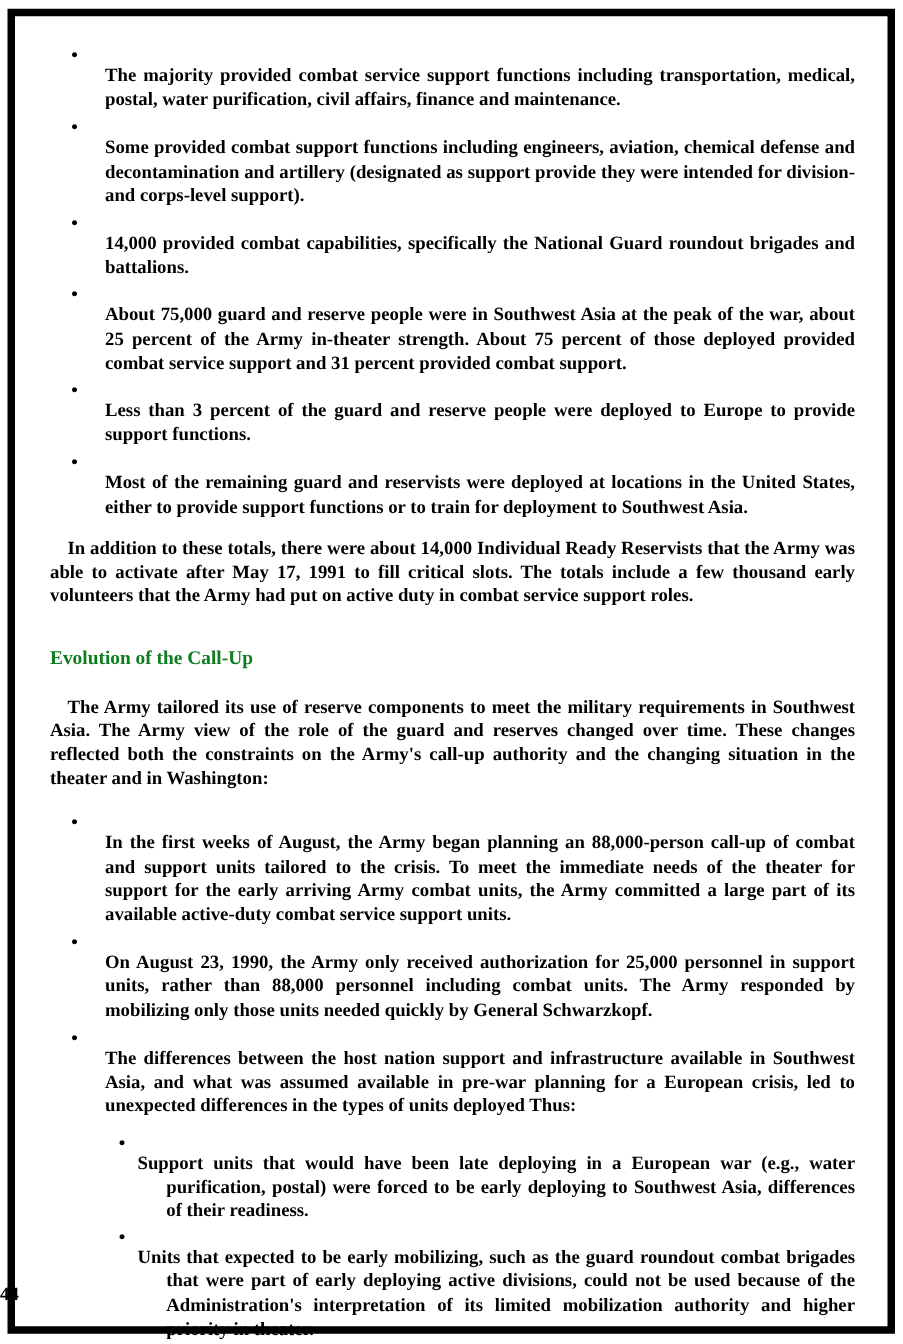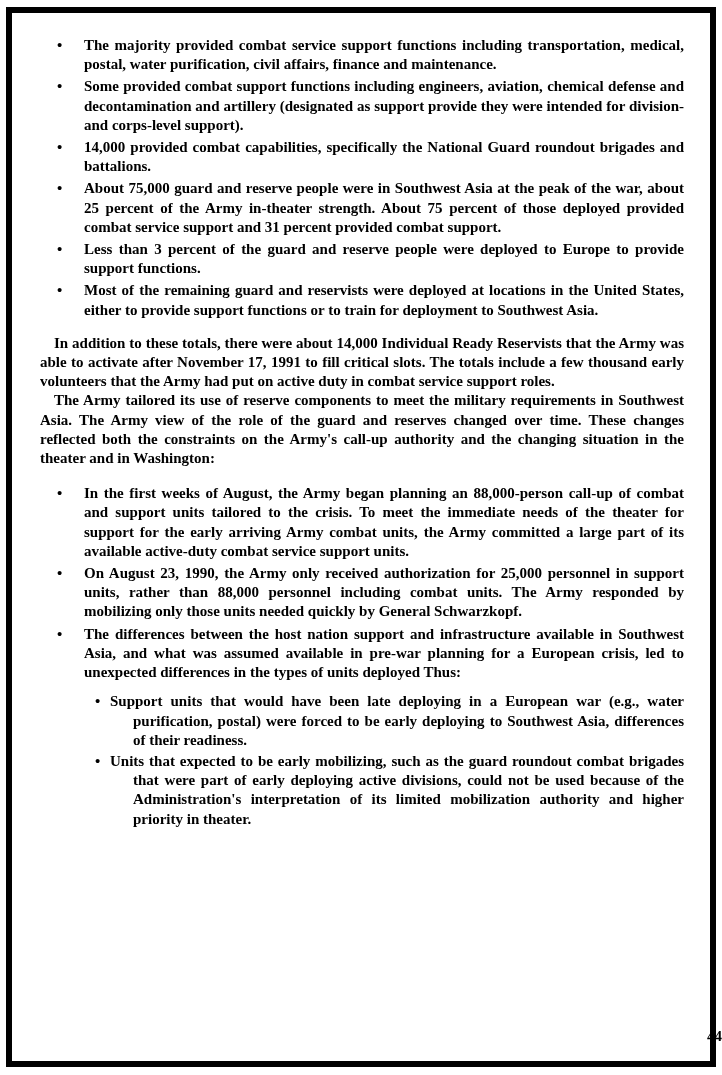--- a/index.html
+++ b/index.html
@@ -44,37 +44,38 @@
     margin-bottom: 3px;
   }
   .bdot {
     flex: 0 0 44px;
     box-sizing: border-box;
     padding-left: 17px;
   }
   .btext {
     flex: 1 1 auto;
     text-align: justify;
+    margin-top: 16px;
   }
   .sublist { margin-top: 10px; padding-left: 55px; }
   .sublist .bitem { margin-bottom: 2px; }
   .sublist .bdot {
     flex: 0 0 15px;
     padding-left: 0;
   }
   .sublist .btext {
     padding-left: 23px;
     text-indent: -23px;
   }
   .page-number {
     position: absolute;
     bottom: 30px;
     left: 0;
     width: 100%;
-    text-align: right;
+    text-align: left;
     font-size: 15px;
   }
 </style>
 </head>
 <body>
 
 <div class="page">
   <div class="frame"></div>
 
   <div class="content">
@@ -99,22 +100,23 @@
       <div class="bitem">
         <span class="bdot">•</span>
         <span class="btext">Less than 3 percent of the guard and reserve people were deployed to Europe to provide support functions.</span>
       </div>
       <div class="bitem">
         <span class="bdot">•</span>
         <span class="btext">Most of the remaining guard and reservists were deployed at locations in the United States, either to provide support functions or to train for deployment to Southwest Asia.</span>
       </div>
     </div>
 
-    <p class="para para1">In addition to these totals, there were about 14,000 Individual Ready Reservists that the Army was able to activate after November 17, 1991 to fill critical slots. The totals include a few thousand early volunteers that the Army had put on active duty in combat service support roles.</p>
+    <p class="para para1">In addition to these totals, there were about 14,000 Individual Ready Reservists that the Army was able to activate after May 17, 1991 to fill critical slots. The totals include a few thousand early volunteers that the Army had put on active duty in combat service support roles.</p>
 
+    <h2 class="heading" style="color: rgb(14, 125, 32);">Evolution of the Call-Up</h2>
 
     <p class="para">The Army tailored its use of reserve components to meet the military requirements in Southwest Asia. The Army view of the role of the guard and reserves changed over time. These changes reflected both the constraints on the Army's call-up authority and the changing situation in the theater and in Washington:</p>
 
     <div class="blist blist2">
       <div class="bitem">
         <span class="bdot">•</span>
         <span class="btext">In the first weeks of August, the Army began planning an 88,000-person call-up of combat and support units tailored to the crisis. To meet the immediate needs of the theater for support for the early arriving Army combat units, the Army committed a large part of its available active-duty combat service support units.</span>
       </div>
       <div class="bitem">
         <span class="bdot">•</span>

